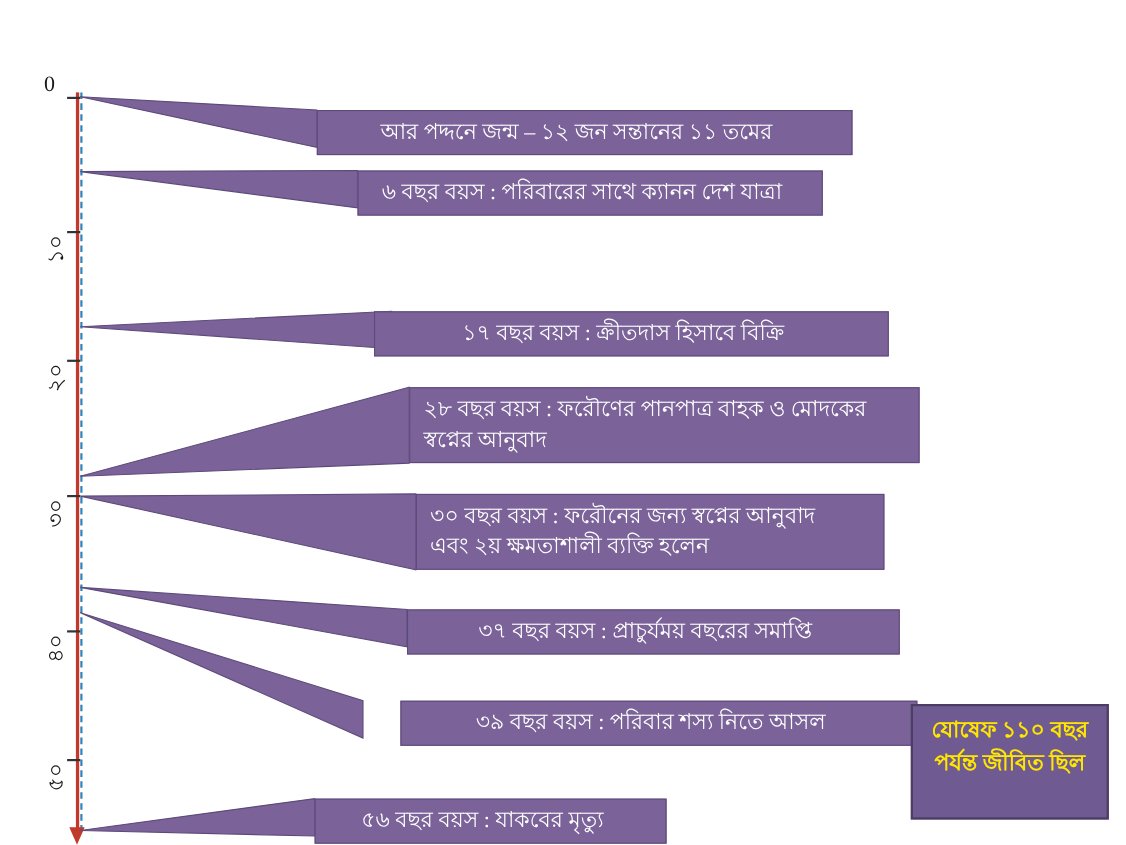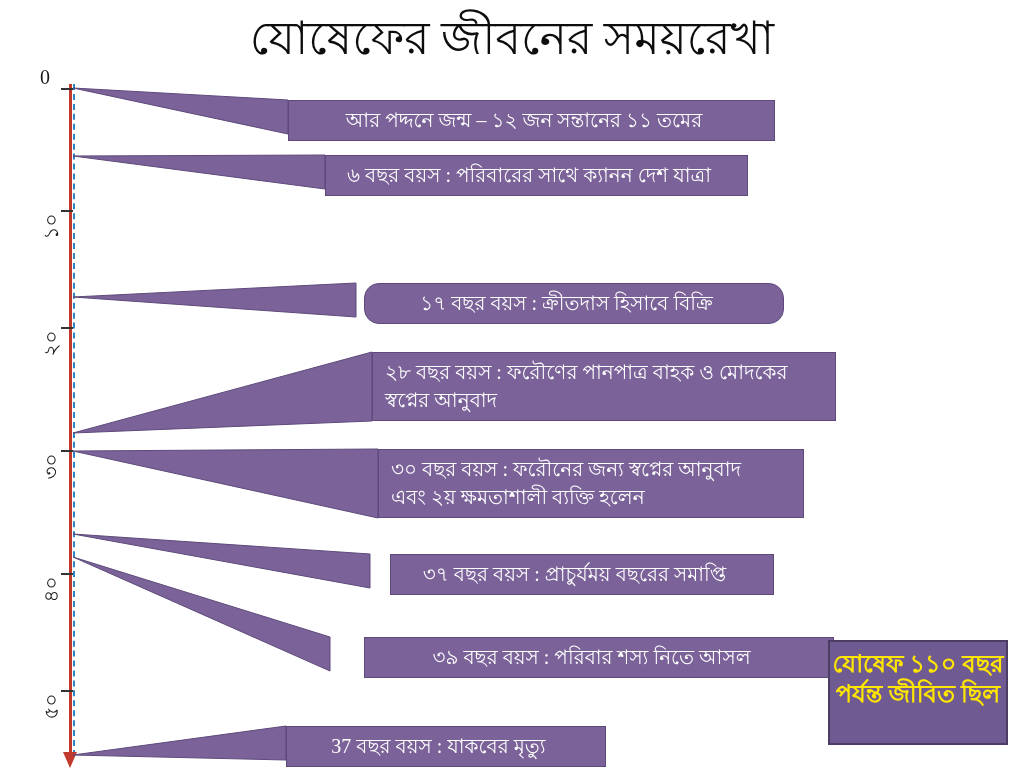--- a/index.html
+++ b/index.html
@@ -101,41 +101,40 @@
   #note {
     position: absolute;
     left: 828px;
     top: 640px;
     width: 180px;
     height: 105px;
     background: #6f5b91;
     border: 2px solid #4b3d63;
     color: #ffe600;
     font-family: "Liberation Serif", "DejaVu Serif", serif;
-    font-size: 24px;
+    font-size: 20px;
     line-height: 30px;
     font-weight: bold;
     text-align: center;
     padding-top: 7px;
     box-sizing: border-box;
   }
   svg#connectors {
     position: absolute;
     left: 0; top: 0;
     width: 1024px;
     height: 768px;
     pointer-events: none;
   }
 </style>
 </head>
 <body>
 
 <div id="stage">
 
-  <div id="title">যোষেফের জীবনের সময়রেখা</div>
 
   <div id="axis-line"></div>
   <div id="axis-dashed"></div>
   <div id="axis-arrow"></div>
 
   <div id="ticks">
       <div class="tick" style="top: 88px;"></div>
       <div class="tick-label zero" style="left: 40px; top: 66px;">0</div>
       <div class="tick" style="top: 210px;"></div>
       <div class="tick-label" style="left: 0px; width: 52px; top: 197px;">১০</div>
@@ -156,23 +155,23 @@
       <polygon points="73,433 372,352 372,421" fill="#7b6399" stroke="#5d4a7a" stroke-width="1"></polygon>
       <polygon points="73,451 378,449 378,518" fill="#7b6399" stroke="#5d4a7a" stroke-width="1"></polygon>
       <polygon points="73,534 370,554 370,588" fill="#7b6399" stroke="#5d4a7a" stroke-width="1"></polygon>
       <polygon points="73,557 330,637 330,671" fill="#7b6399" stroke="#5d4a7a" stroke-width="1"></polygon>
       <polygon points="73,755 286,726 286,760" fill="#7b6399" stroke="#5d4a7a" stroke-width="1"></polygon>
     </svg>
 
   <div id="boxes">
       <div class="box" style="left: 288px; top: 100px; width: 487px; min-height: 34px;">আর পদ্দনে জন্ম – ১২ জন সন্তানের ১১ তমের</div>
       <div class="box" style="left: 325px; top: 155px; width: 423px; min-height: 34px;">৬ বছর বয়স : পরিবারের সাথে ক্যানন দেশ যাত্রা</div>
-      <div class="box" style="left: 364px; top: 283px; width: 420px; min-height: 34px; border-radius: 15px;">১৭ বছর বয়স : ক্রীতদাস হিসাবে বিক্রি</div>
+      <div class="box" style="left: 340px; top: 283px; width: 468px; min-height: 34px;">১৭ বছর বয়স : ক্রীতদাস হিসাবে বিক্রি</div>
       <div class="box two-line" style="left: 372px; top: 352px; width: 464px; min-height: 69px;">২৮ বছর বয়স : ফরৌণের পানপাত্র বাহক ও মোদকের স্বপ্নের আনুবাদ</div>
       <div class="box two-line" style="left: 378px; top: 449px; width: 426px; min-height: 69px;">৩০ বছর বয়স : ফরৌনের জন্য স্বপ্নের আনুবাদ এবং ২য় ক্ষমতাশালী ব্যক্তি হলেন</div>
-      <div class="box" style="left: 370px; top: 554px; width: 384px; min-height: 34px; margin-left: 20px;">৩৭ বছর বয়স : প্রাচুর্যময় বছরের সমাপ্তি</div>
+      <div class="box" style="left: 370px; top: 554px; width: 448px; min-height: 34px;">৩৭ বছর বয়স : প্রাচুর্যময় বছরের সমাপ্তি</div>
       <div class="box" style="left: 330px; top: 637px; width: 470px; min-height: 34px; margin-left: 34px;">৩৯ বছর বয়স : পরিবার শস্য নিতে আসল</div>
-      <div class="box" style="left: 286px; top: 726px; width: 320px; min-height: 34px;">37 বছর বয়স : যাকবের মৃত্যু</div>
+      <div class="box" style="left: 286px; top: 726px; width: 320px; min-height: 34px;">৫৬ বছর বয়স : যাকবের মৃত্যু</div>
     </div>
 
   <div id="note">যোষেফ ১১০ বছর পর্যন্ত জীবিত ছিল</div>
 
 </div>
 
 </body></html>

